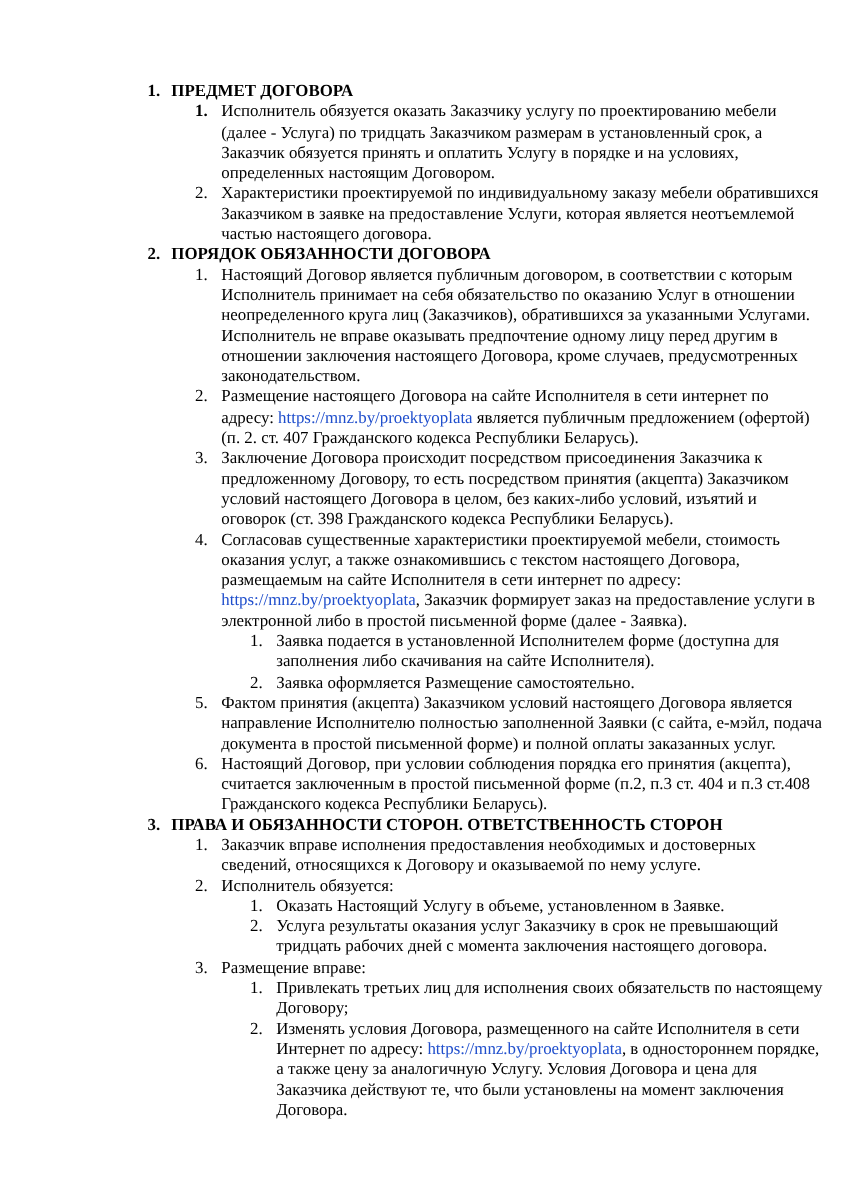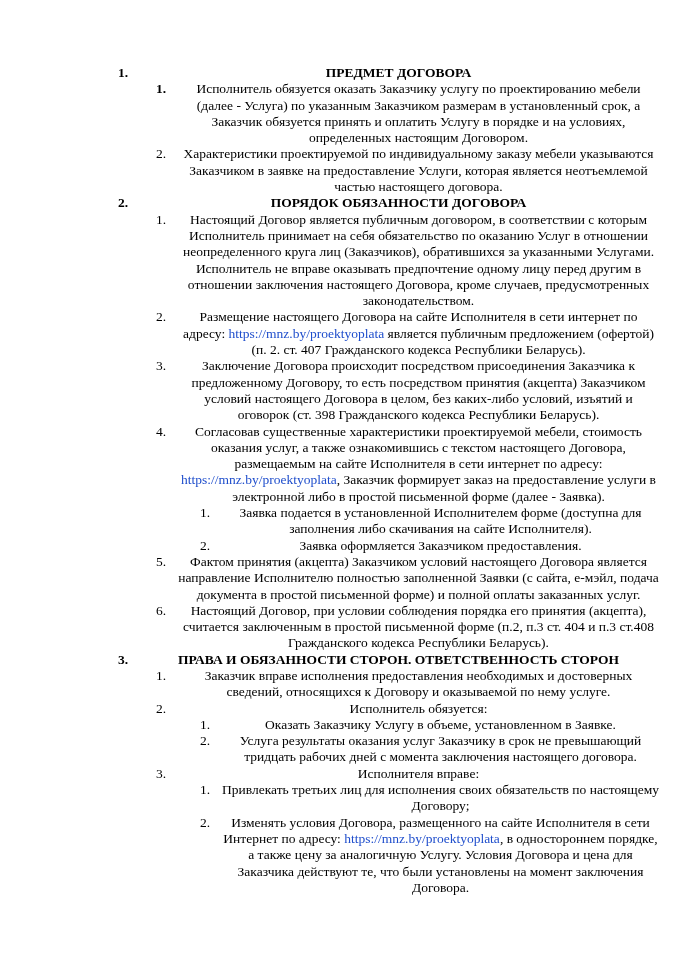--- a/index.html
+++ b/index.html
@@ -28,21 +28,20 @@
     display: flex;
     align-items: flex-start;
   }
   .num {
     flex: 0 0 auto;
     white-space: pre;
   }
   .txt {
     flex: 1 1 auto;
     min-width: 0;
-    text-align: center;
   }
   
   .level1 { margin-left: 0; }
   .level1 .num { width: 19px; font-weight: bold; }
   .level1 .txt { font-weight: bold; }
   
   .level2 { margin-left: 38px; }
   .level2 .num { width: 21px; }
   
   .level3 { margin-left: 82px; }
@@ -57,25 +56,25 @@
 <body>
 
 <div class="page">
   <div id="doc-root">
       <div class="row level1">
         <span class="num">1.</span>
         <div class="txt">ПРЕДМЕТ ДОГОВОРА</div>
       </div>
       <div class="row level2">
         <span class="num bold">1.</span>
-        <div class="txt"><span>Исполнитель обязуется оказать Заказчику услугу по проектированию мебели (далее - Услуга) по указанным Заказчиком размерам в установленный срок, а Заказчик обязуется принять и оплатить Услугу в порядке и на условиях, определенных настоящим Договором.</span></div>
+        <div class="txt"><span>Исполнитель обязуется оказать Заказчику услугу по проектированию мебели (далее - Услуга) по тридцать Заказчиком размерам в установленный срок, а Заказчик обязуется принять и оплатить Услугу в порядке и на условиях, определенных настоящим Договором.</span></div>
       </div>
       <div class="row level2">
         <span class="num">2.</span>
-        <div class="txt"><span>Характеристики проектируемой по индивидуальному заказу мебели указываются Заказчиком в заявке на предоставление Услуги, которая является неотъемлемой частью настоящего договора.</span></div>
+        <div class="txt"><span>Характеристики проектируемой по индивидуальному заказу мебели обратившихся Заказчиком в заявке на предоставление Услуги, которая является неотъемлемой частью настоящего договора.</span></div>
       </div>
       <div class="row level1">
         <span class="num">2.</span>
         <div class="txt">ПОРЯДОК ОБЯЗАННОСТИ ДОГОВОРА</div>
       </div>
       <div class="row level2">
         <span class="num">1.</span>
         <div class="txt"><span>Настоящий Договор является публичным договором, в соответствии с которым Исполнитель принимает на себя обязательство по оказанию Услуг в отношении неопределенного круга лиц (Заказчиков), обратившихся за указанными Услугами. Исполнитель не вправе оказывать предпочтение одному лицу перед другим в отношении заключения настоящего Договора, кроме случаев, предусмотренных законодательством.</span></div>
       </div>
       <div class="row level2">
@@ -89,21 +88,21 @@
       <div class="row level2">
         <span class="num">4.</span>
         <div class="txt"><span>Согласовав существенные характеристики проектируемой мебели, стоимость оказания услуг, а также ознакомившись с текстом настоящего Договора, размещаемым на сайте Исполнителя в сети интернет по адресу: </span><a class="doc-link" href="#" style="color: rgb(31, 78, 204);">https://mnz.by/proektyoplata</a><span>, Заказчик формирует заказ на предоставление услуги в электронной либо в простой письменной форме (далее - Заявка).</span></div>
       </div>
       <div class="row level3">
         <span class="num">1.</span>
         <div class="txt"><span>Заявка подается в установленной Исполнителем форме (доступна для заполнения либо скачивания на сайте Исполнителя).</span></div>
       </div>
       <div class="row level3">
         <span class="num">2.</span>
-        <div class="txt"><span>Заявка оформляется Заказчиком предоставления.</span></div>
+        <div class="txt"><span>Заявка оформляется Размещение самостоятельно.</span></div>
       </div>
       <div class="row level2">
         <span class="num">5.</span>
         <div class="txt"><span>Фактом принятия (акцепта) Заказчиком условий настоящего Договора является направление Исполнителю полностью заполненной Заявки (с сайта, е-мэйл, подача документа в простой письменной форме) и полной оплаты заказанных услуг.</span></div>
       </div>
       <div class="row level2">
         <span class="num">6.</span>
         <div class="txt"><span>Настоящий Договор, при условии соблюдения порядка его принятия (акцепта), считается заключенным в простой письменной форме (п.2, п.3 ст. 404 и п.3 ст.408 Гражданского кодекса Республики Беларусь).</span></div>
       </div>
       <div class="row level1">
@@ -113,29 +112,29 @@
       <div class="row level2">
         <span class="num">1.</span>
         <div class="txt"><span>Заказчик вправе исполнения предоставления необходимых и достоверных сведений, относящихся к Договору и оказываемой по нему услуге.</span></div>
       </div>
       <div class="row level2">
         <span class="num">2.</span>
         <div class="txt"><span>Исполнитель обязуется:</span></div>
       </div>
       <div class="row level3">
         <span class="num">1.</span>
-        <div class="txt"><span>Оказать Заказчику Услугу в объеме, установленном в Заявке.</span></div>
+        <div class="txt"><span>Оказать Настоящий Услугу в объеме, установленном в Заявке.</span></div>
       </div>
       <div class="row level3">
         <span class="num">2.</span>
         <div class="txt"><span>Услуга результаты оказания услуг Заказчику в срок не превышающий тридцать рабочих дней с момента заключения настоящего договора.</span></div>
       </div>
       <div class="row level2">
         <span class="num">3.</span>
-        <div class="txt"><span>Исполнителя вправе:</span></div>
+        <div class="txt"><span>Размещение вправе:</span></div>
       </div>
       <div class="row level3">
         <span class="num">1.</span>
         <div class="txt"><span>Привлекать третьих лиц для исполнения своих обязательств по настоящему Договору;</span></div>
       </div>
       <div class="row level3">
         <span class="num">2.</span>
         <div class="txt"><span>Изменять условия Договора, размещенного на сайте Исполнителя в сети Интернет по адресу: </span><a class="doc-link" href="#" style="color: rgb(31, 78, 204);">https://mnz.by/proektyoplata</a><span>, в одностороннем порядке, а также цену за аналогичную Услугу. Условия Договора и цена для Заказчика действуют те, что были установлены на момент заключения Договора.</span></div>
       </div>
     </div>

